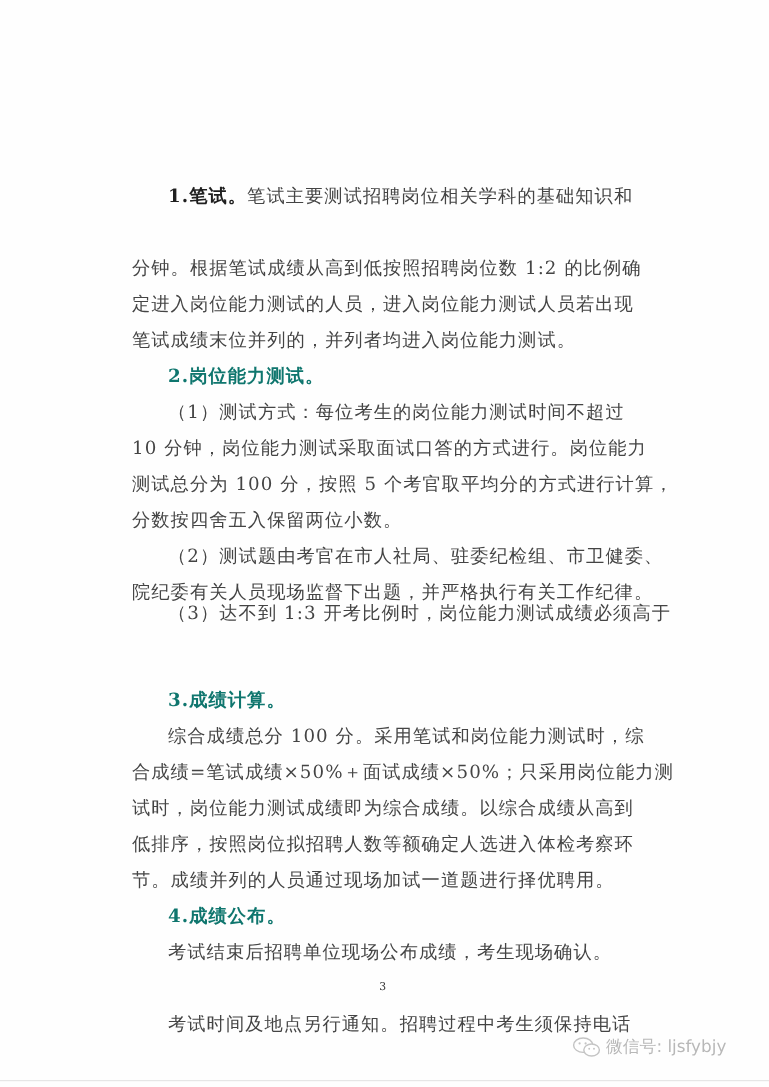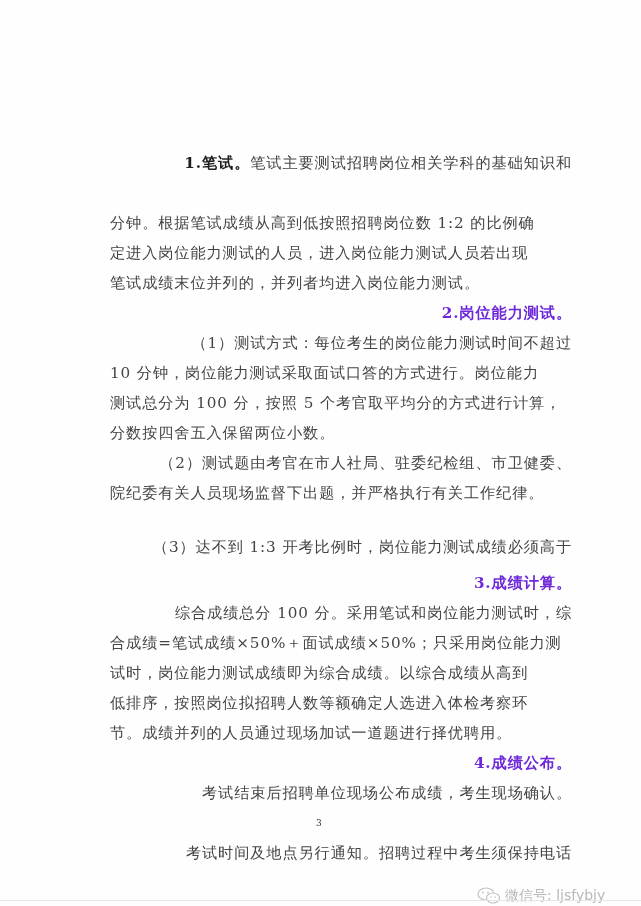--- a/index.html
+++ b/index.html
@@ -6,27 +6,27 @@
   body {
     width: 641px; height: 906px; background: #ffffff; position: relative; overflow: hidden;
     font-family: "DejaVu Serif", "Liberation Serif", serif; color: #3a3a3a;
   }
   .page { position: absolute; left: 0; top: 0; width: 641px; height: 906px; background: #fefefe; }
   .line {
     position: absolute; left: 110px; width: 432px; height: 30px;
     font-size: 15.2px; line-height: 30px; white-space: nowrap; letter-spacing: 0.9px;
     color: #444;
   }
-  .indent { left: 140px; text-align: right; }
-  .h { font-weight: bold; color: #6d28d9; }
+  .indent { left: 140px; }
+  .h { font-weight: bold; color: #0f766e; }
   .h-inline { font-weight: bold; color: #1f1f1f; }
   .pagenum { position: absolute; left: 316px; top: 818px; font-size: 9px; color: #333; }
   .watermark {
     position: absolute; left: 477px; top: 864px; font-family: "DejaVu Sans", sans-serif;
-    font-size: 14px; color: #b8b8b8; display: flex; align-items: center; gap: 4px; margin-top: 23px;
+    font-size: 14px; color: #b8b8b8; display: flex; align-items: center; gap: 4px;
   }
   .wm-icon { width: 24px; height: 18px; }
   .footer-rule { position: absolute; left: 0; right: 0; top: 900px; height: 1px; background: #e6e6e6; }
 </style>
 </head>
 <body>
 
 <div class="page">
 
   <div class="line indent" style="top:148px">
@@ -36,21 +36,21 @@
   <div class="line" style="top:238px">定进入岗位能力测试的人员，进入岗位能力测试人员若出现</div>
   <div class="line" style="top:268px">笔试成绩末位并列的，并列者均进入岗位能力测试。</div>
 
   <div class="line indent h" style="top:298px">2.岗位能力测试。</div>
   <div class="line indent" style="top:328px">（1）测试方式：每位考生的岗位能力测试时间不超过</div>
   <div class="line" style="top:358px">10 分钟，岗位能力测试采取面试口答的方式进行。岗位能力</div>
   <div class="line" style="top:388px">测试总分为 100 分，按照 5 个考官取平均分的方式进行计算，</div>
   <div class="line" style="top:418px">分数按四舍五入保留两位小数。</div>
   <div class="line indent" style="top:448px">（2）测试题由考官在市人社局、驻委纪检组、市卫健委、</div>
   <div class="line" style="top:478px">院纪委有关人员现场监督下出题，并严格执行有关工作纪律。</div>
-  <div class="line indent" style="top:532px">（3）达不到 1:3 开考比例时，岗位能力测试成绩必须高于</div>
+  <div class="line indent" style="top:496px">（3）达不到 1:3 开考比例时，岗位能力测试成绩必须高于</div>
 
   <div class="line indent h" style="top:568px">3.成绩计算。</div>
   <div class="line indent" style="top:598px">综合成绩总分 100 分。采用笔试和岗位能力测试时，综</div>
   <div class="line" style="top:628px">合成绩=笔试成绩×50%＋面试成绩×50%；只采用岗位能力测</div>
   <div class="line" style="top:658px">试时，岗位能力测试成绩即为综合成绩。以综合成绩从高到</div>
   <div class="line" style="top:718px">节。成绩并列的人员通过现场加试一道题进行择优聘用。</div>
   <div class="line" style="top:688px">低排序，按照岗位拟招聘人数等额确定人选进入体检考察环</div>
 
   <div class="line indent h" style="top:748px">4.成绩公布。</div>
   <div class="line indent" style="top:778px">考试结束后招聘单位现场公布成绩，考生现场确认。</div>

